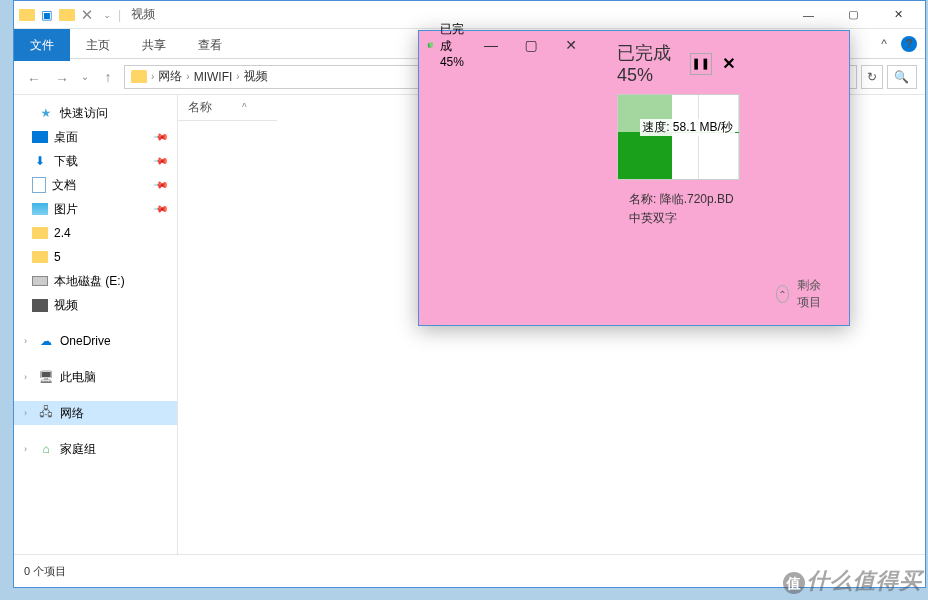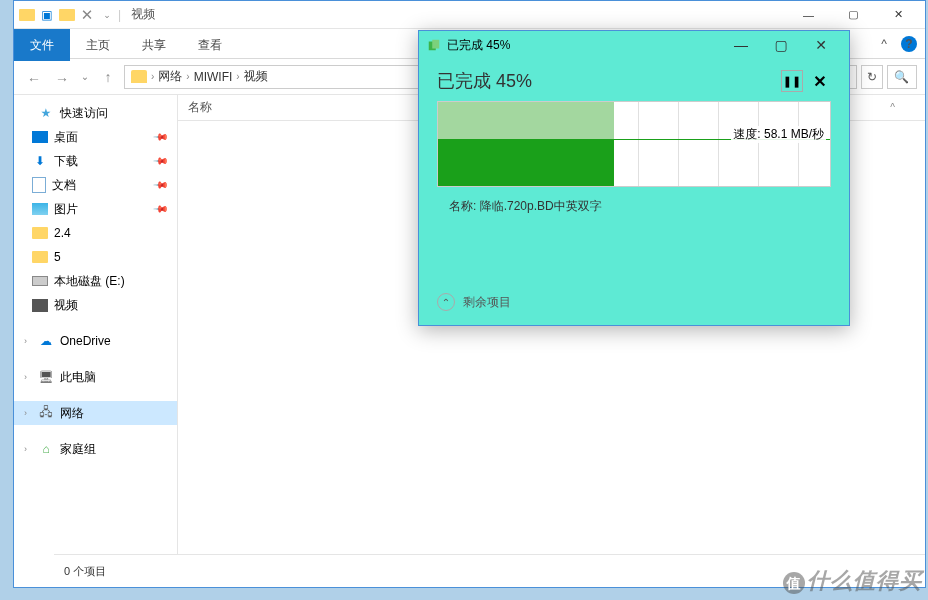--- a/index.html
+++ b/index.html
@@ -46,29 +46,29 @@
 .i-doc { width: 14px; height: 16px; border: 1px solid #7badd6; background: #fff; }
 .i-pic { width: 16px; height: 12px; background: linear-gradient(#3cb4e7, #7fd1f0); }
 .i-folder { width: 16px; height: 12px; background: #ffd666; border-radius: 1px; }
 .i-disk { width: 16px; height: 10px; background: #ccc; border: 1px solid #888; }
 .i-video { width: 16px; height: 13px; background: #555; }
 .i-cloud { color: #0078d7; }
 .i-pc { color: #555; }
 .i-net { color: #555; }
 .i-home { color: #4caf50; }
 
-.main-area { flex: 1; display: flex; flex-direction: column; }
+.main-area { flex: 1; display: flex; flex-direction: row; }
 .column-header { height: 26px; border-bottom: 1px solid #e5e5e5; display: flex; align-items: center; padding: 0 10px; font-size: 12px; color: #555; }
 .column-header .col { padding-right: 30px; }
 .column-header .sort { margin-left: auto; margin-right: 20px; color: #888; font-size: 10px; }
 
-.statusbar { height: 28px; border-top: 1px solid #e5e5e5; display: flex; align-items: center; padding: 16px 10px; font-size: 11px; color: #333; margin-left: 40px; }
-
-
-.copy-dialog { position: absolute; left: 418px; top: 30px; width: 432px; height: 296px; background: #5eead4; border: 1px solid #4a90d9; box-shadow: 0 4px 20px rgba(0,0,0,0.3); display: flex; flex-direction: column; }
+.statusbar { height: 28px; border-top: 1px solid #e5e5e5; display: flex; align-items: center; padding: 16px 10px; font-size: 11px; color: #333; }
+
+
+.copy-dialog { position: absolute; left: 418px; top: 30px; width: 432px; height: 296px; background: #f9a8d4; border: 1px solid #4a90d9; box-shadow: 0 4px 20px rgba(0,0,0,0.3); display: flex; flex-direction: row; }
 .dlg-titlebar { height: 28px; display: flex; align-items: center; padding: 0 8px; font-size: 12px; }
 .dlg-titlebar .dlg-icon { width: 14px; height: 14px; margin-right: 6px; }
 .dlg-titlebar .dlg-winbtns { margin-left: auto; display: flex; gap: 0; }
 .dlg-titlebar .dlg-winbtn { width: 40px; height: 28px; display: flex; align-items: center; justify-content: center; font-size: 14px; color: #333; }
 .dlg-body { padding: 10px 18px; font-size: 12px; }
 .dlg-status-line { margin-bottom: 4px; }
 .dlg-status-line .link { color: #0066cc; }
 .dlg-progress-line { display: flex; align-items: center; justify-content: space-between; margin-bottom: 8px; }
 .dlg-progress-text { font-size: 18px; color: #333; }
 .dlg-controls { display: flex; gap: 6px; }

